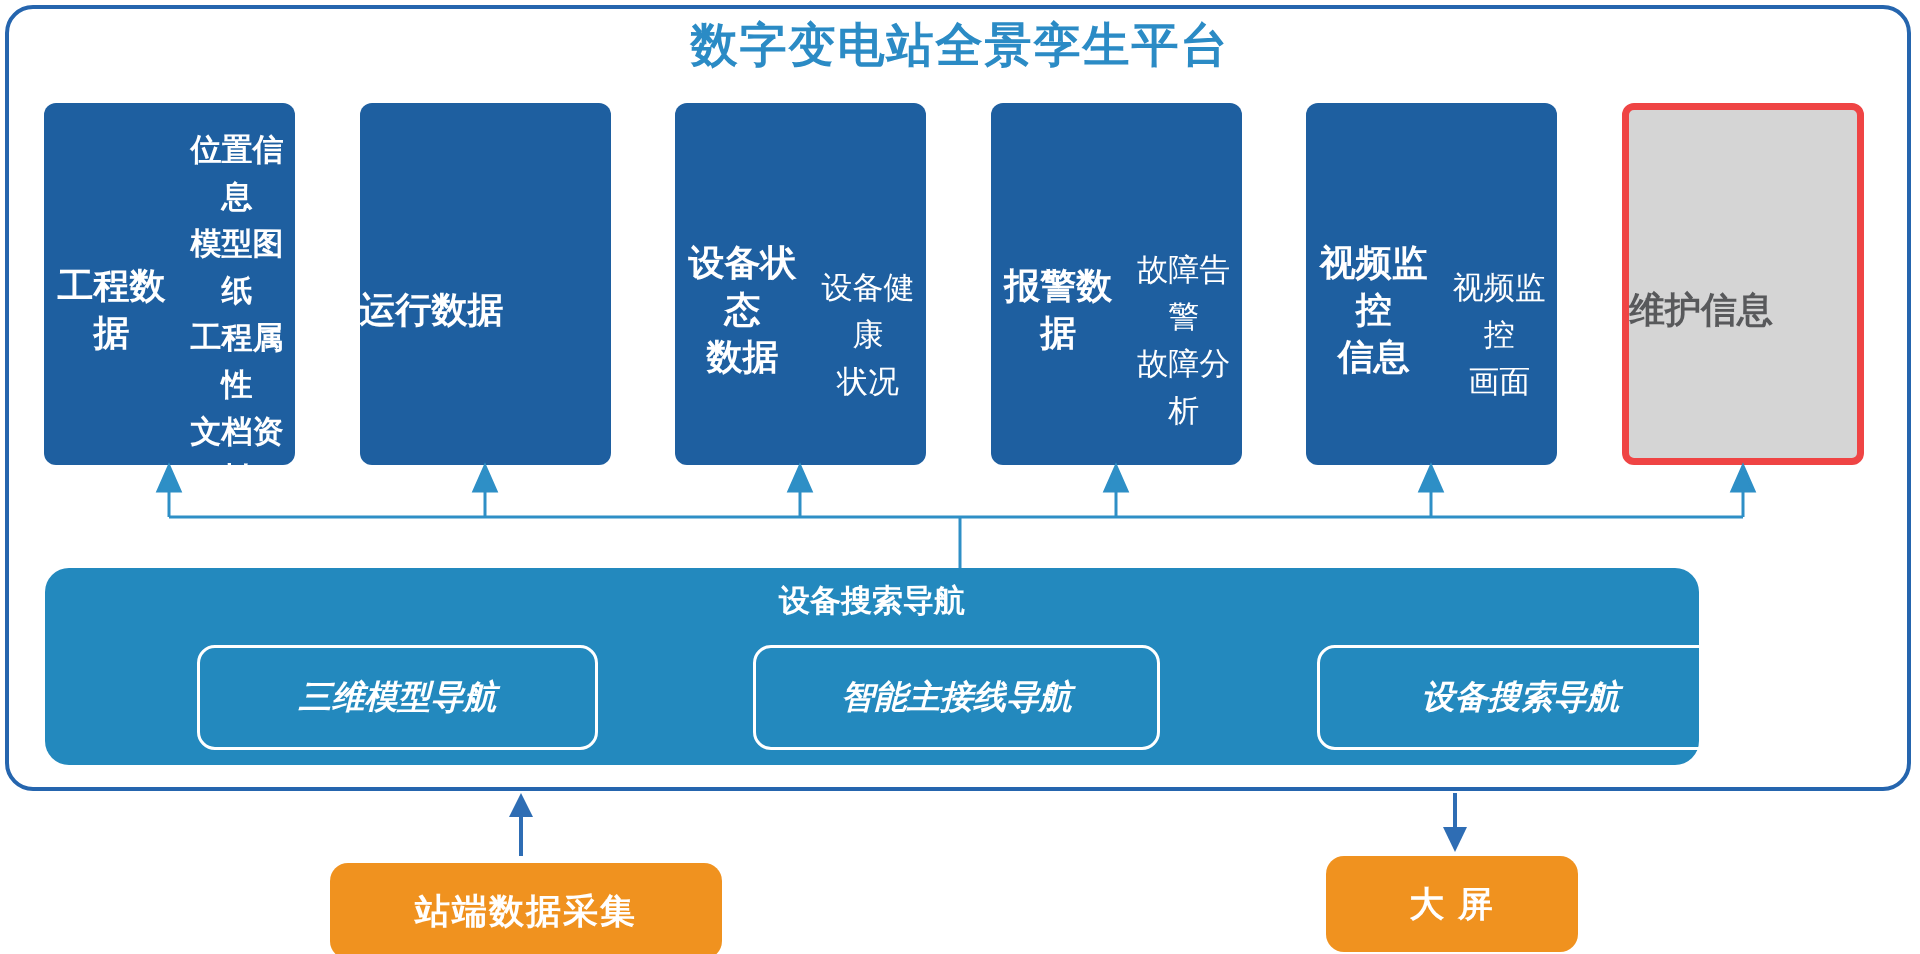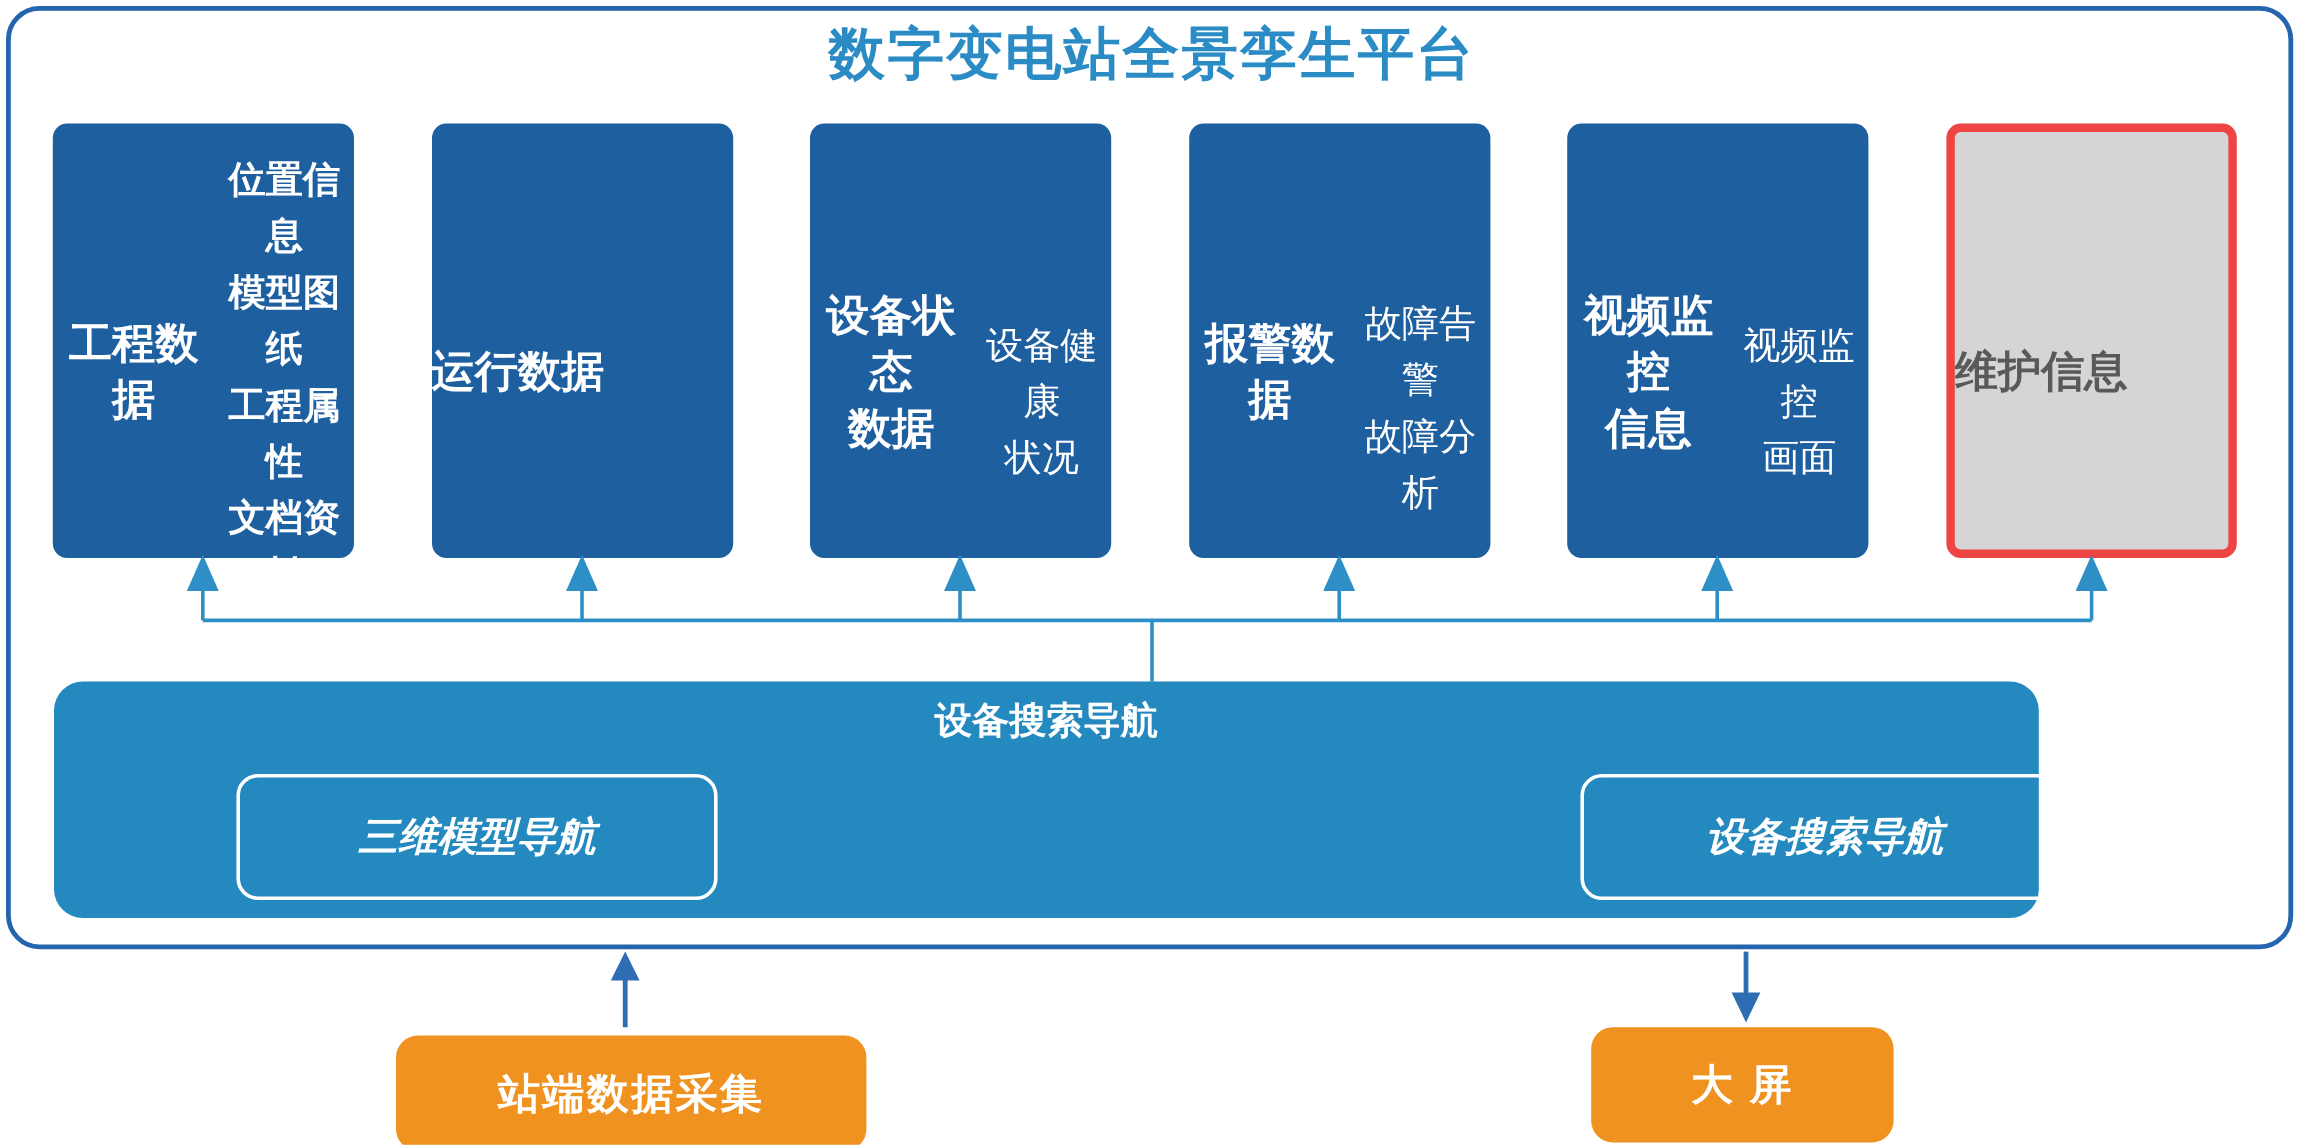--- a/index.html
+++ b/index.html
@@ -217,20 +217,21 @@
     <g>
       <line x1="1743" y1="517" x2="1743" y2="489"></line>
         <polygon points="1732,491 1754,491 1743,466"></polygon>
     </g>
   </g>
 </svg>
 
 <div class="nav-bar">
   <div class="nav-bar-title">设备搜索导航</div>
   <div class="nav-button nav-button-1">三维模型导航</div>
+  <div class="nav-button nav-button-2">智能主接线导航</div>
   <div class="nav-button nav-button-3">设备搜索导航</div>
 </div>
 
 <svg class="bottom-arrow-layer" viewBox="0 0 1920 954" xmlns="http://www.w3.org/2000/svg">
   <g stroke="#2E6DB4" stroke-width="4" fill="#2E6DB4">
     <g>
       <line x1="521" y1="856" x2="521" y2="814"></line>
       <polygon points="509,817 533,817 521,793" stroke="none"></polygon>
     </g>
     <g>

